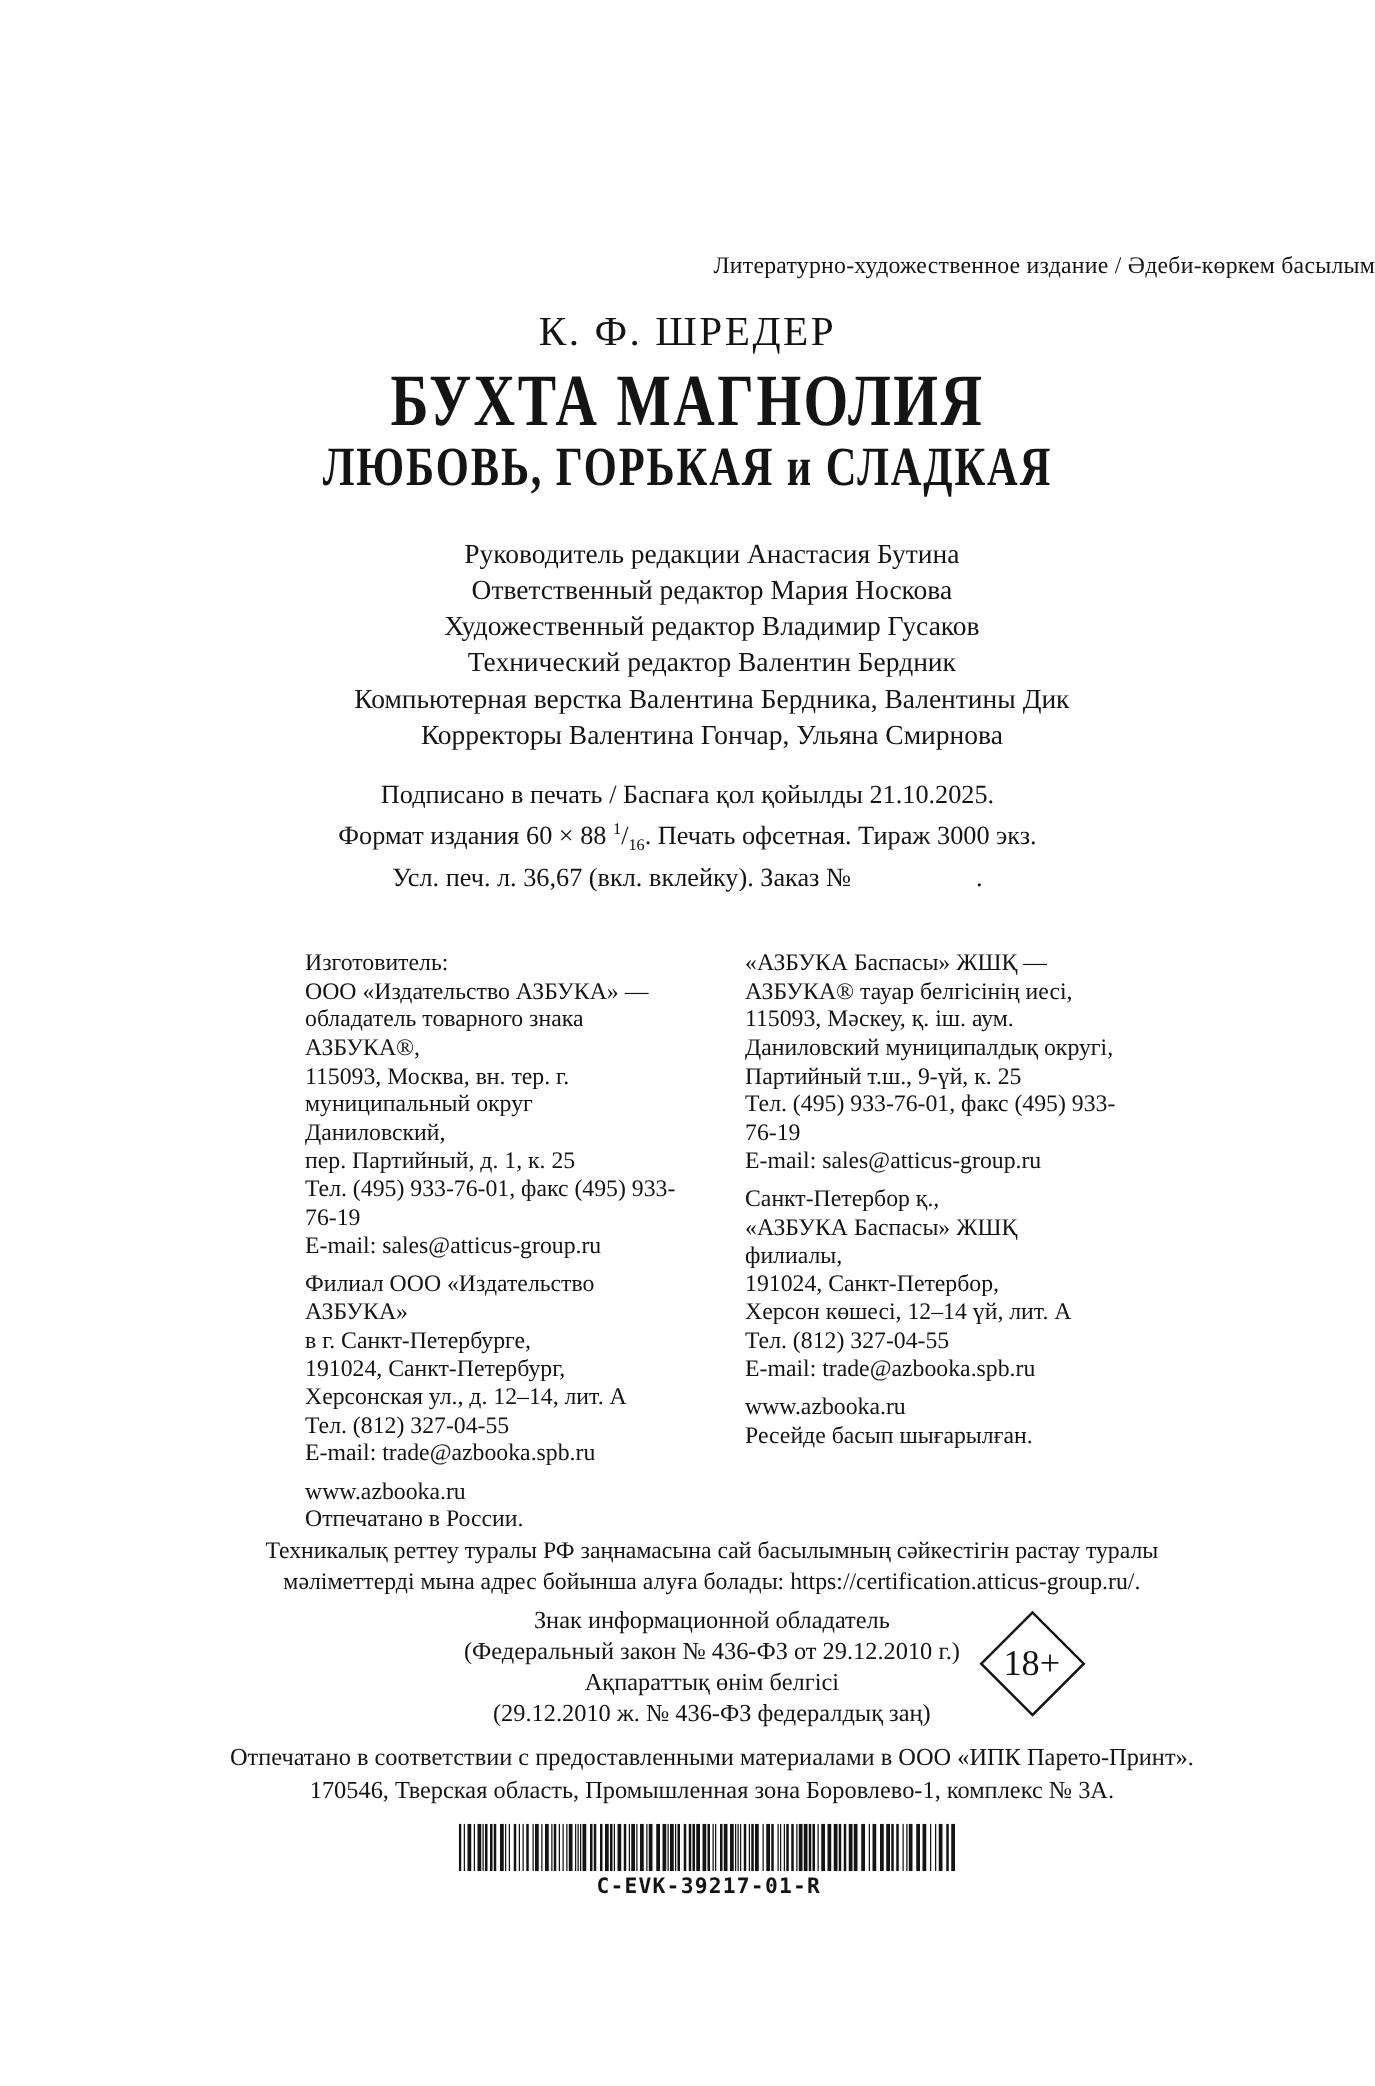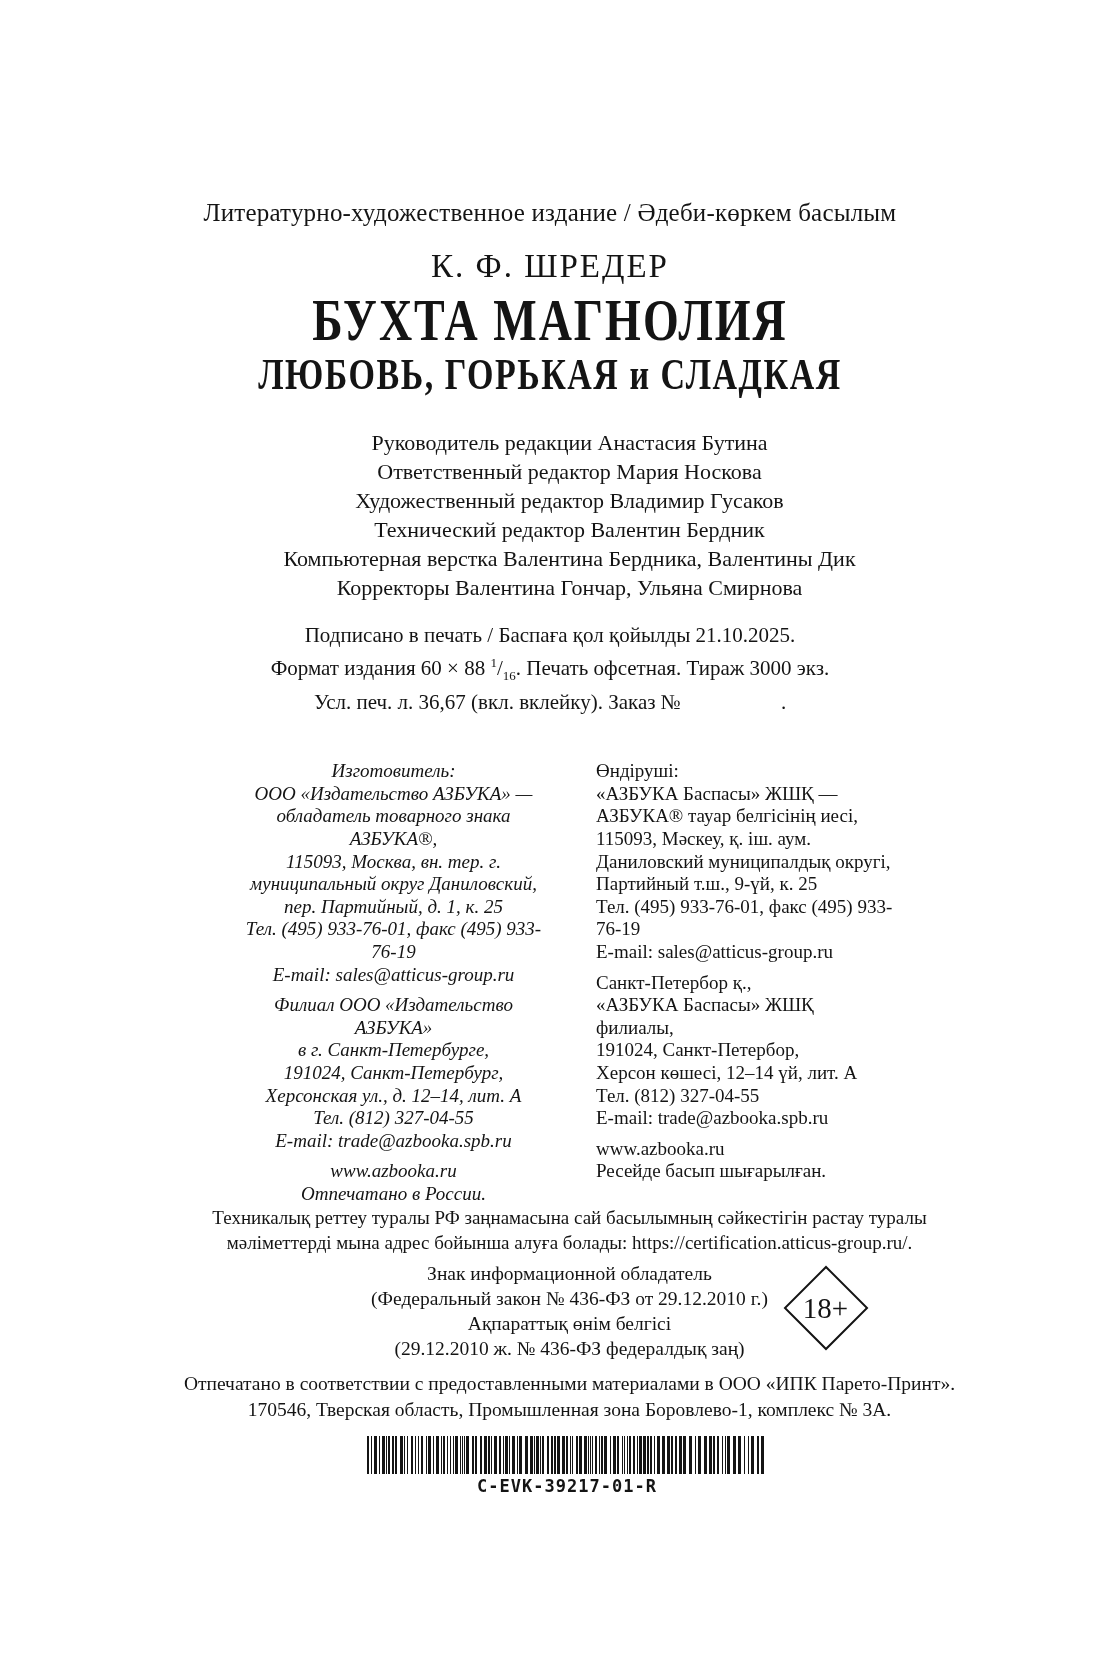--- a/index.html
+++ b/index.html
@@ -9,21 +9,21 @@
     color: #141414;
     font-family: "Liberation Serif", "DejaVu Serif", serif;
     overflow: hidden;
   }
   .page {
     width: 1100px; height: 1669px;
     padding-top: 200px;
     box-sizing: border-box;
     text-align: center;
   }
-  .edition-line { font-size: 25px; line-height: 26px; letter-spacing: 0.2px; }
+  .edition-line { font-size: 19px; line-height: 26px; letter-spacing: 0.2px; text-align: right; }
   .author { margin-top: 20px; font-size: 33px; line-height: 40px; letter-spacing: 2px; }
   .book-title {
     margin-top: 8px; font-size: 46px; line-height: 54px;
     font-weight: bold; letter-spacing: 2px;
     transform: scaleY(1.28);
   }
   .book-subtitle {
     margin-top: 6px; font-size: 34px; line-height: 42px;
     font-weight: bold; letter-spacing: 1.5px;
     transform: scaleY(1.3);
@@ -32,21 +32,21 @@
   .print-info { margin-top: 20px; font-size: 21px; line-height: 27px; }
   .print-info sup { font-size: 0.62em; }
   .print-info sub { font-size: 0.62em; }
   .order-gap { display: inline-block; width: 100px; }
   .columns {
     margin-top: 44px;
     display: flex; justify-content: center; gap: 14px;
     font-size: 19px; line-height: 22.6px;
   }
   .col { width: 338px; }
-  .col-left  { text-align: center; font-style: italic; }
+  .col-left  { text-align: left; }
   .col-right { text-align: left; }
   .grp + .grp { margin-top: 8px; }
   .cert-note { margin-top: 0; font-size: 19px; line-height: 25px; }
   .info-sign { margin-top: 6px; font-size: 19.5px; line-height: 25px; position: relative; }
   .diamond {
     position: absolute; left: 796px; top: 17px;
     width: 60px; height: 60px;
     border: 2.5px solid #141414;
     transform: rotate(45deg);
     display: flex; align-items: center; justify-content: center;
@@ -112,21 +112,20 @@
           <span class="line">Тел. (812) 327-04-55</span>
           <span class="line">E-mail: trade@azbooka.spb.ru</span>
         </div>
       <div class="grp">
           <span class="line">www.azbooka.ru</span>
           <span class="line">Отпечатано в России.</span>
         </div>
     </div>
     <div class="col col-right">
       <div class="grp">
-          <span class="line">Өндіруші:</span>
           <span class="line">«АЗБУКА Баспасы» ЖШҚ —</span>
           <span class="line">АЗБУКА® тауар белгісінің иесі,</span>
           <span class="line">115093, Мәскеу, қ. іш. аум.</span>
           <span class="line">Даниловский муниципалдық округі,</span>
           <span class="line">Партийный т.ш., 9-үй, к. 25</span>
           <span class="line">Тел. (495) 933-76-01, факс (495) 933-76-19</span>
           <span class="line">E-mail: sales@atticus-group.ru</span>
         </div>
       <div class="grp">
           <span class="line">Санкт-Петербор қ.,</span>

